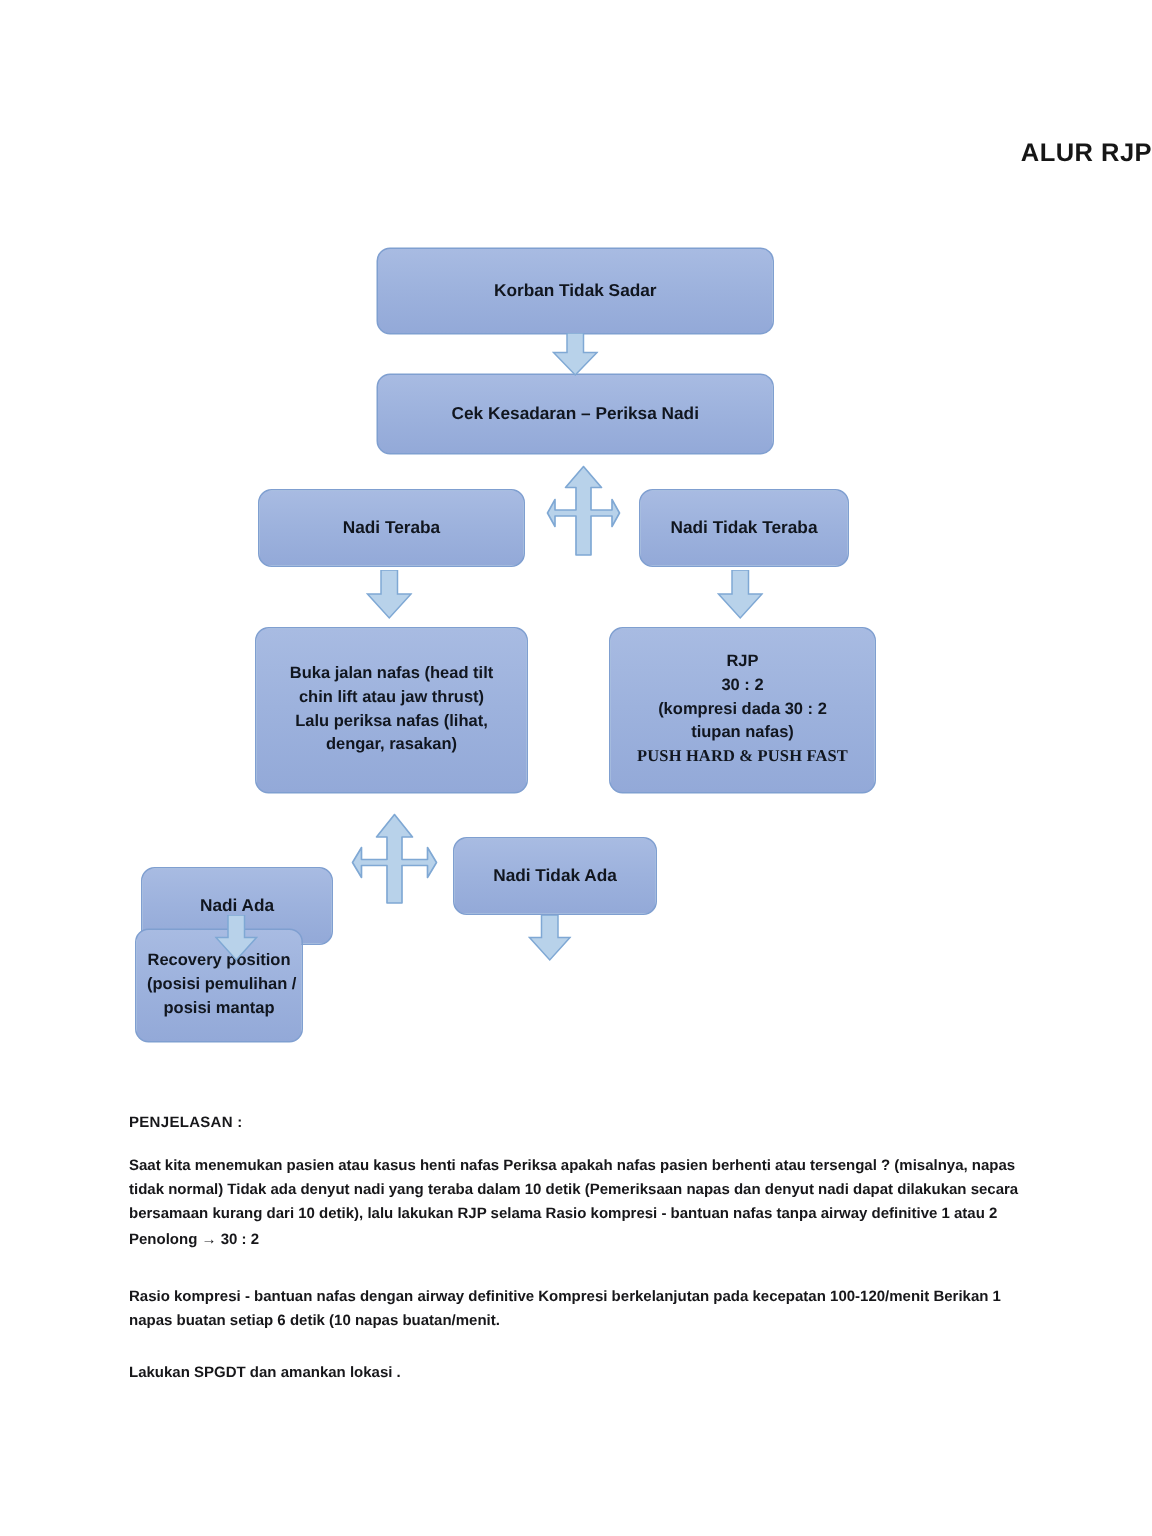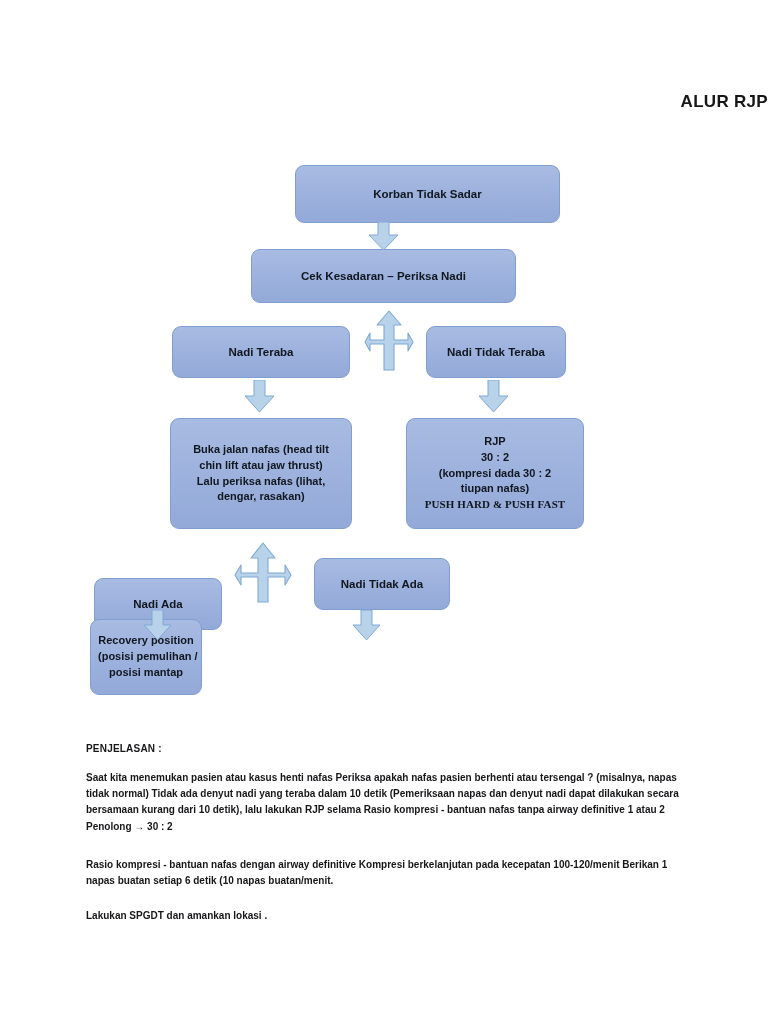--- a/index.html
+++ b/index.html
@@ -53,28 +53,28 @@
   }
   .fbox .lines {
     width: 100%;
   }
   .fbox .ln {
     display: block;
     white-space: nowrap;
   }
 
   
-  #box-korban        { left: 251px; top: 165px; width: 265px; height: 58px; margin-left: 44px; }
+  #box-korban        { left: 251px; top: 165px; width: 265px; height: 58px; }
   #box-cek           { left: 251px; top: 249px; width: 265px; height: 54px; }
   #box-nadi-teraba   { left: 172px; top: 326px; width: 178px; height: 52px; }
   #box-nadi-tdk-teraba { left: 426px; top: 326px; width: 140px; height: 52px; }
   #box-buka-jalan    { left: 170px; top: 418px; width: 182px; height: 111px; }
   #box-rjp           { left: 406px; top: 418px; width: 178px; height: 111px; }
   #box-nadi-ada      { left: 94px; top: 558px; width: 128px; height: 52px; margin-top: 20px; }
-  #box-nadi-tdk-ada  { left: 302px; top: 558px; width: 136px; height: 52px; margin-left: 12px; }
+  #box-nadi-tdk-ada  { left: 302px; top: 558px; width: 136px; height: 52px; }
   #box-recovery      { left: 90px; top: 619px; width: 112px; height: 76px; }
   #box-rescue        { left: 302px; top: 647px; width: 136px; height: 74px; }
 
   #box-buka-jalan .ln,
   #box-rjp .ln,
   #box-recovery .ln,
   #box-rescue .ln { font-size: 11px; }
 
   #box-rjp .ln.caps { font-size: 11px; letter-spacing: 0.1px; font-family: Liberation Serif, serif; }
 

